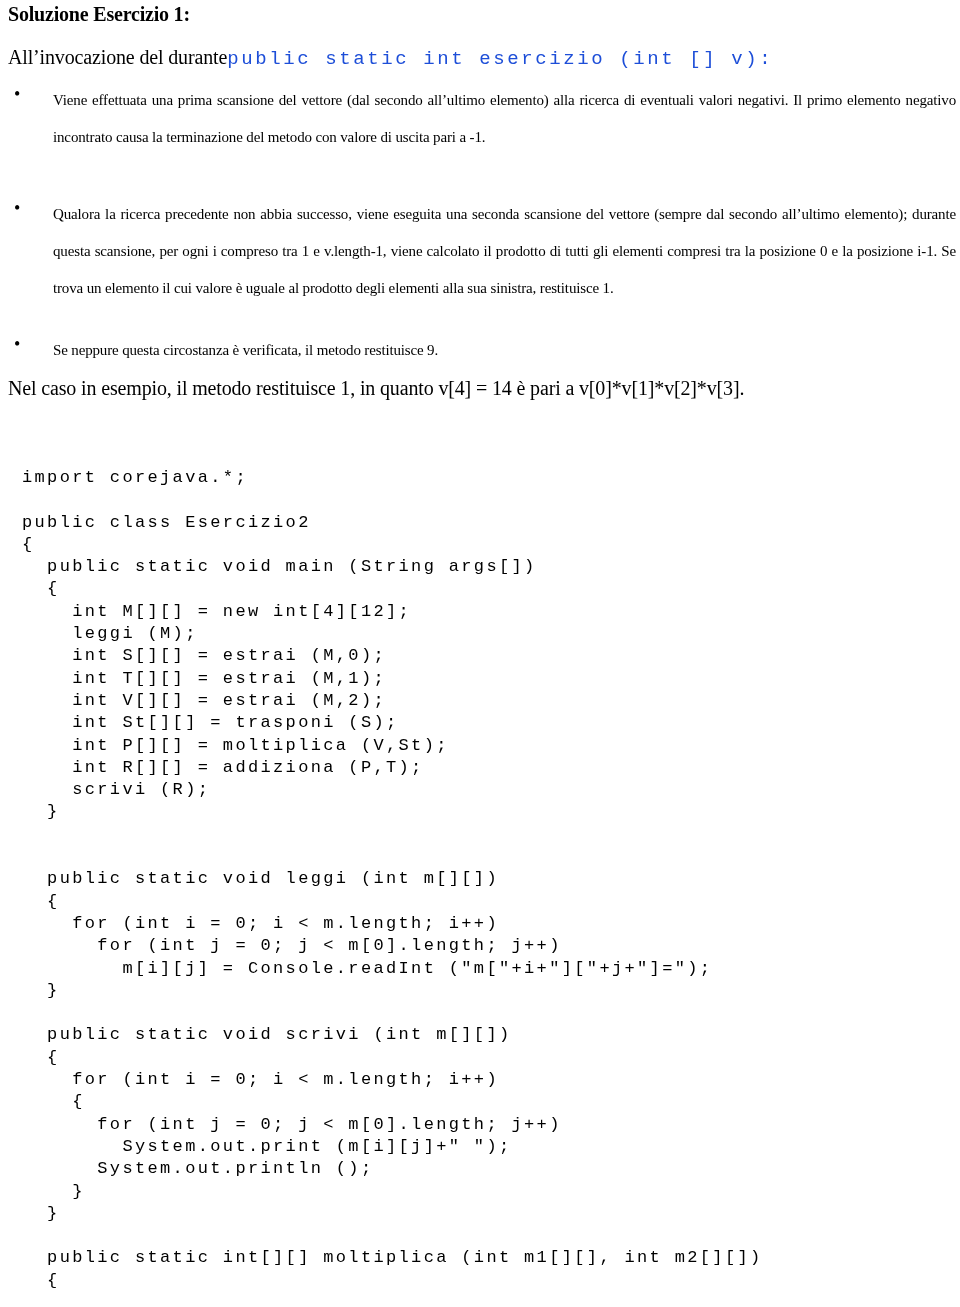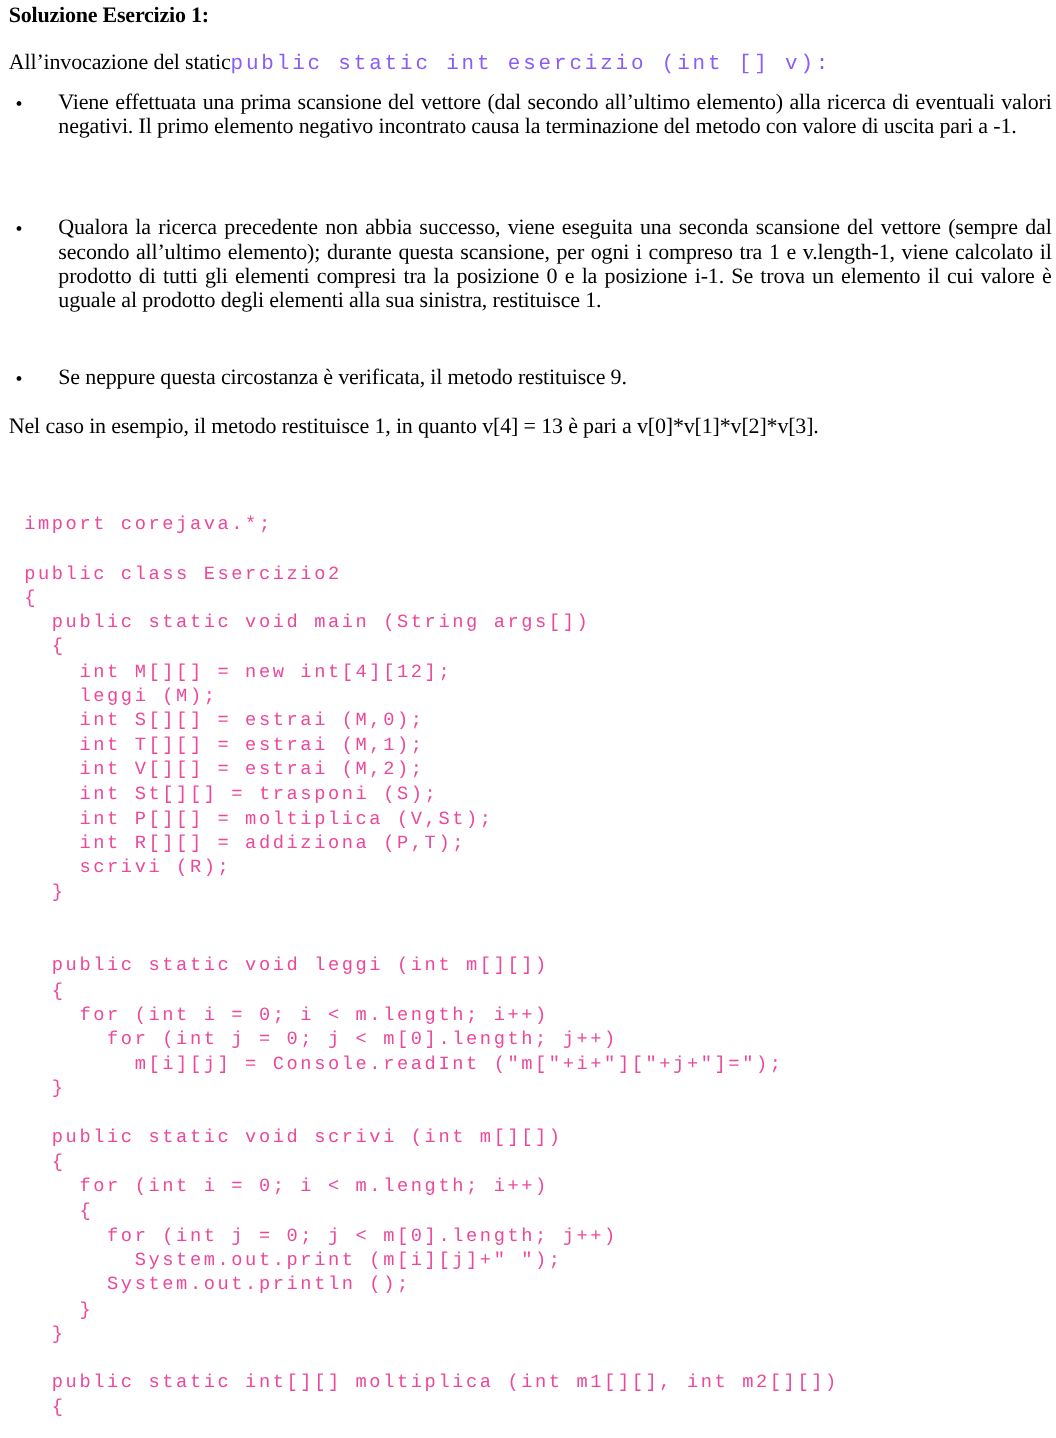--- a/index.html
+++ b/index.html
@@ -46,54 +46,54 @@
     letter-spacing: -0.15px;
   }
   .prose.lead {
     text-align: left;
     white-space: nowrap;
   }
   .prose .mono-inline {
     font-family: "Liberation Mono", "DejaVu Sans Mono", monospace;
     font-size: 19px;
     letter-spacing: 2.6px;
-    color: #8b5cf6;
+    color: #1d4ed8;
   }
 
   
   ul.bullets {
     list-style: none;
     margin: 0;
     padding: 0;
   }
   ul.bullets > li {
     position: relative;
     padding-left: 45px;
     text-align: justify;
-    font-size: 20px;
-    line-height: 22px;
+    font-size: 15px;
+    line-height: 37px;
     letter-spacing: -0.15px;
     margin: 0;
   }
   ul.bullets > li::before {
     content: "\2022";
     position: absolute;
     left: 6px;
     top: -1px;
     font-size: 18px;
     line-height: 26.5px;
   }
 
   
   .code {
     font-family: "Liberation Mono", "DejaVu Sans Mono", monospace;
     font-size: 17px;
     line-height: 22.3px;
     letter-spacing: 2.35px;
-    color: #ec4899;
+    color: #000000;
     white-space: pre;
     margin: 0;
     padding: 0;
   }
 
   
   .blk { position: absolute; }
   #heading1      { left: 8px;  top: 2px;   width: 500px; }
   #lead-para     { left: 8px;  top: 44px;  width: 946px; }
   #bullet-list-1 { left: 8px;  top: 82px;  width: 948px; }
@@ -106,21 +106,21 @@
 </head>
 <body>
 
 <div class="page">
 
   <div class="blk" id="heading1">
     <p class="section-heading">Soluzione Esercizio 1:</p>
   </div>
 
   <div class="blk" id="lead-para">
-    <p class="prose lead"><span>All’invocazione del static</span><span class="mono-inline">public static int esercizio (int [] v):</span></p>
+    <p class="prose lead"><span>All’invocazione del durante</span><span class="mono-inline">public static int esercizio (int [] v):</span></p>
   </div>
 
   <div class="blk" id="bullet-list-1">
     <ul class="bullets">
       <li>Viene effettuata una prima scansione del vettore (dal secondo all’ultimo elemento) alla ricerca di eventuali valori negativi. Il primo elemento negativo incontrato causa la terminazione del metodo con valore di uscita pari a -1.</li>
     </ul>
   </div>
 
   <div class="blk" id="bullet-list-2">
     <ul class="bullets">
@@ -128,21 +128,21 @@
     </ul>
   </div>
 
   <div class="blk" id="bullet-list-3">
     <ul class="bullets">
       <li>Se neppure questa circostanza è verificata, il metodo restituisce 9.</li>
     </ul>
   </div>
 
   <div class="blk" id="closing-para">
-    <p class="prose">Nel caso in esempio, il metodo restituisce 1, in quanto v[4] = 13 è pari a v[0]*v[1]*v[2]*v[3].</p>
+    <p class="prose">Nel caso in esempio, il metodo restituisce 1, in quanto v[4] = 14 è pari a v[0]*v[1]*v[2]*v[3].</p>
   </div>
 
 
   <div class="blk" id="code-block">
     <pre class="code">import corejava.*;
 
 public class Esercizio2
 {
   public static void main (String args[])
   {

